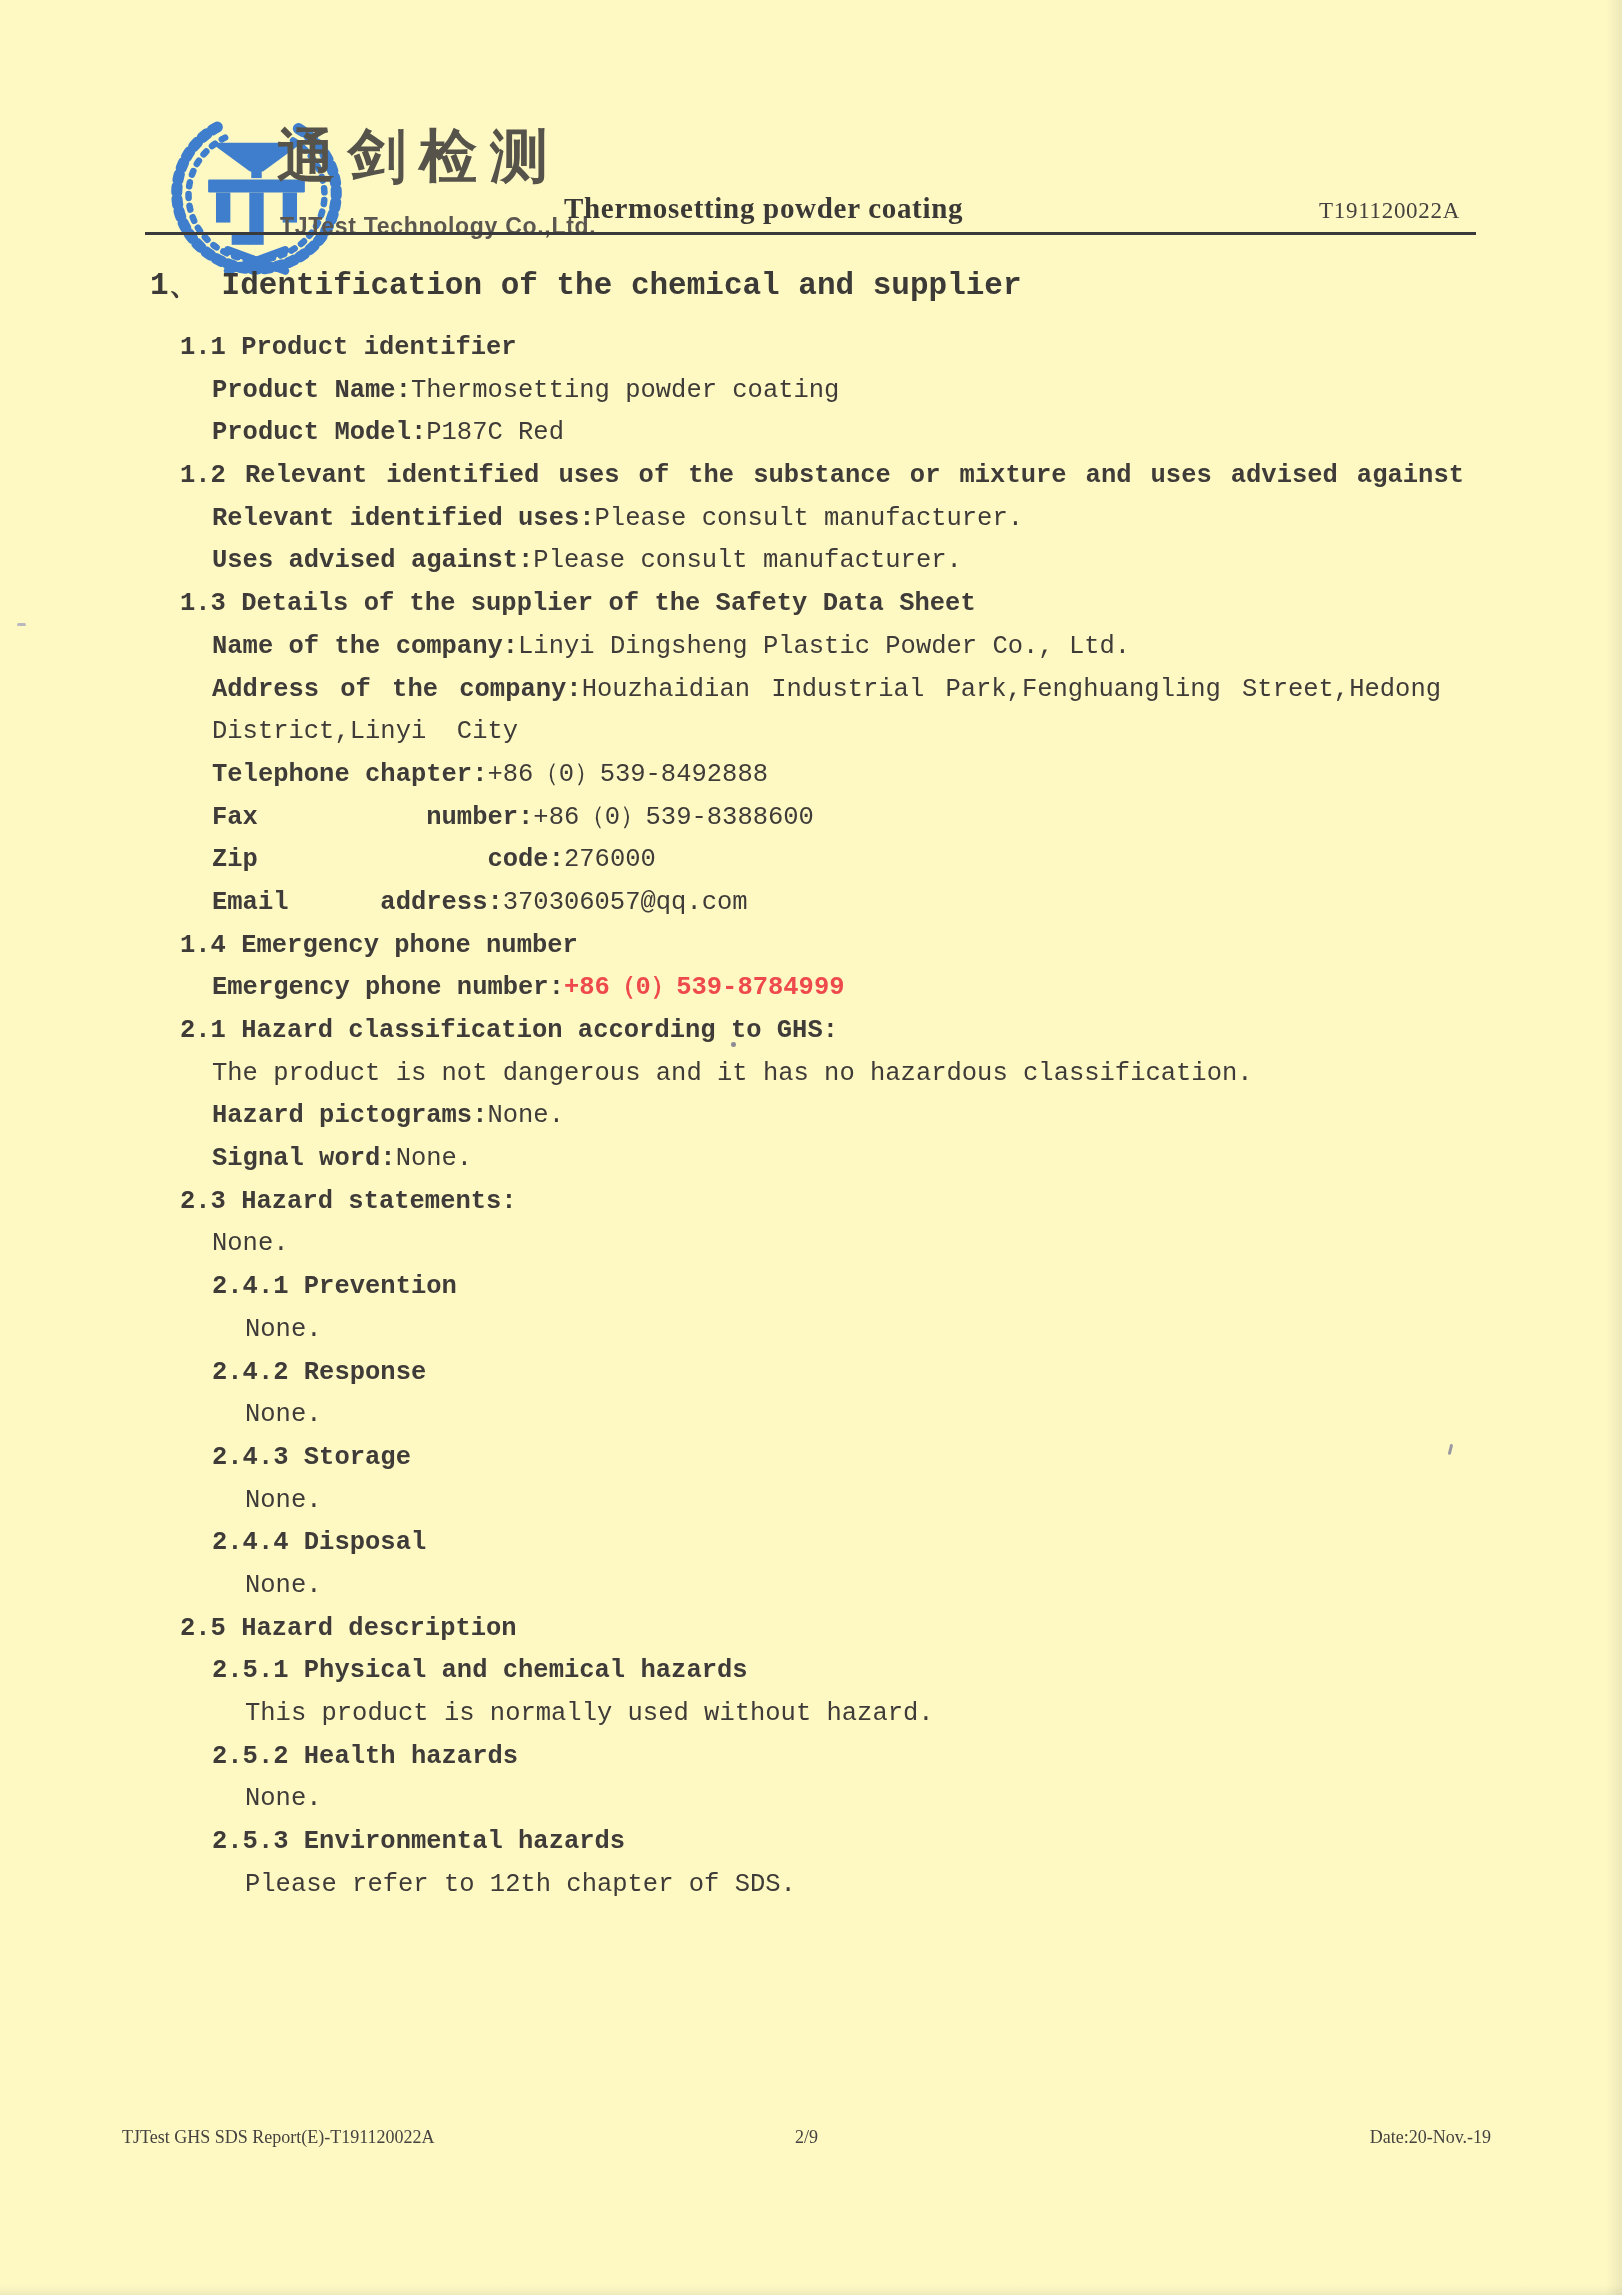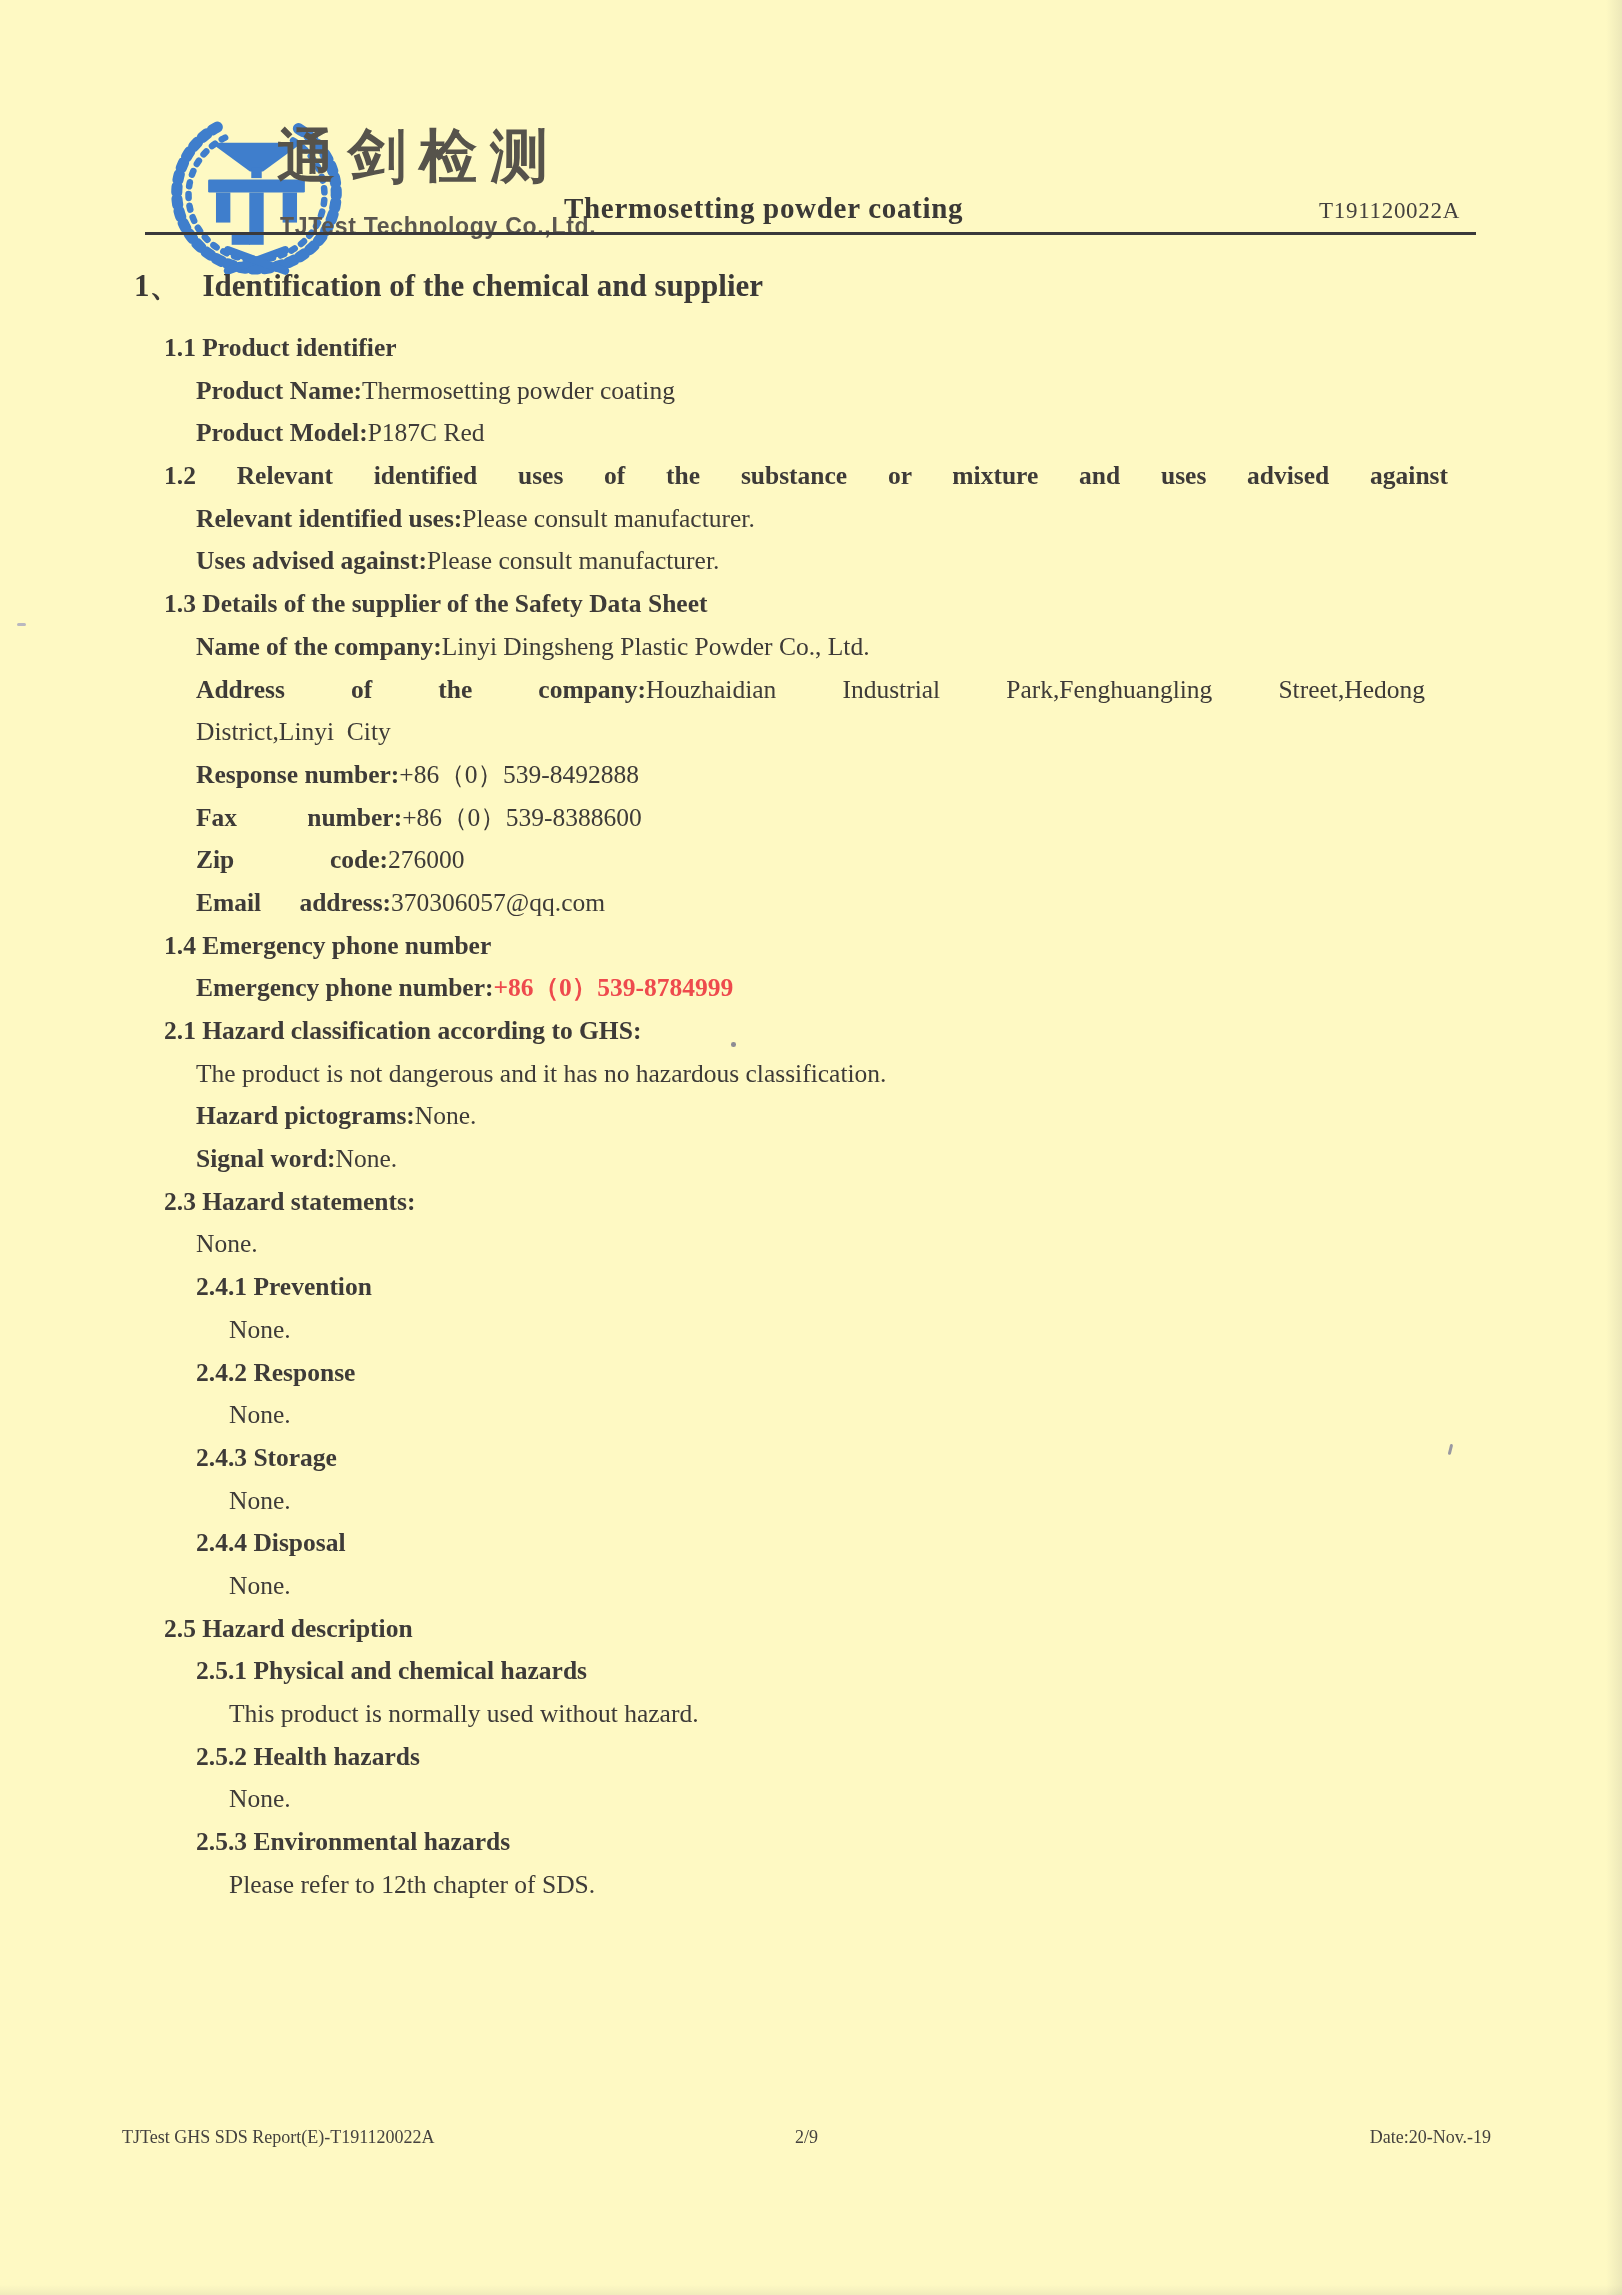--- a/index.html
+++ b/index.html
@@ -31,21 +31,21 @@
   }
   .doc-number{
     position:absolute;left:1319px;top:198px;
     font-size:23px;color:#45423f;letter-spacing:0.7px;text-align:right;
   }
   .header-rule{
     position:absolute;left:145px;top:232px;width:1331px;height:2.6px;
     background:#3a393b;
   }
   
-  .content{position:absolute;top:268px;left:0;right:0;}
+  .content{position:absolute;top:268px;left:16px;right:0;font-family:Liberation Mono, monospace;}
   .ln{margin:0 0 15.7px 196px;font-size:25.5px;line-height:27px;}
   .h1{margin-left:134px;margin-bottom:31px;font-size:31px;line-height:35px;font-weight:700;color:#3c3a37;}
   .h1 .num{margin-right:22px;}
   .h1.sec2{margin-top:27.5px;}
   .h2{margin-left:164px;font-weight:700;}
   .h2j{margin-left:164px;font-weight:700;width:1284px;text-align:justify;text-align-last:justify;}
   .h3{margin-left:196px;font-weight:700;}
   .kvj{width:1229px;text-align:justify;text-align-last:justify;}
   .plain-b{margin-left:229px;}
   .label{font-weight:700;white-space:pre-wrap;}
@@ -134,21 +134,21 @@
       <span class="label">Name of the company:</span><span class="value">Linyi Dingsheng Plastic Powder Co., Ltd.</span>
     </div>
     <div class="ln kv kvj">
       <span class="label">Address of the company:</span><span class="value">Houzhaidian Industrial Park,Fenghuangling Street,Hedong</span>
     </div>
     <div class="ln">
       <span class="value">District,Linyi  City</span>
     </div>
 
     <div class="ln kv">
-      <span class="label">Response number:</span><span class="value">+86（0）539-8492888</span>
+      <span class="label">Telephone chapter:</span><span class="value">+86（0）539-8492888</span>
     </div>
     <div class="ln kv">
       <span class="label">Fax           number:</span><span class="value">+86（0）539-8388600</span>
     </div>
     <div class="ln kv">
       <span class="label">Zip               code:</span><span class="value">276000</span>
     </div>
     <div class="ln kv">
       <span class="label">Email      address:</span><span class="value">370306057@qq.com</span>
     </div>

